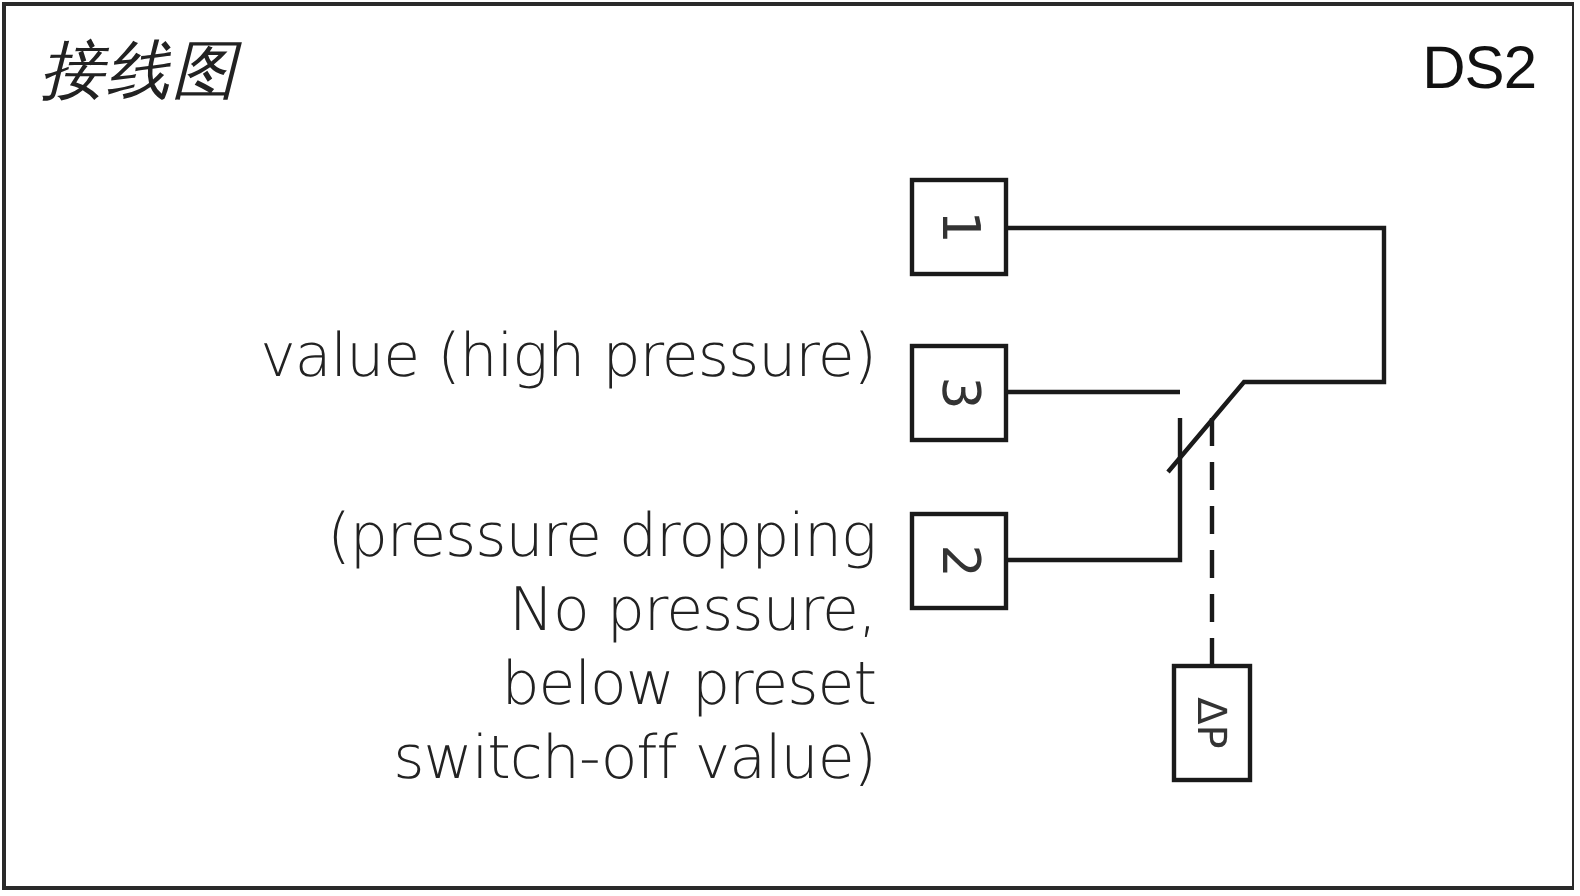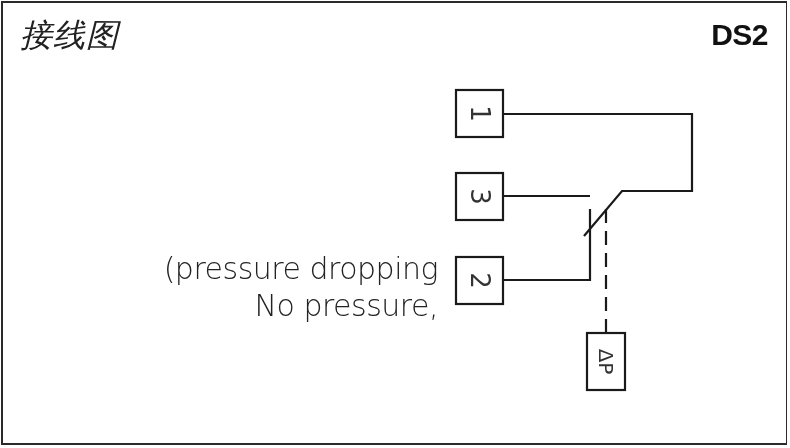--- a/index.html
+++ b/index.html
@@ -1,40 +1,43 @@
 <!DOCTYPE html>
 <html><head>
   <meta charset="utf-8">
   <style>
     html, body { margin: 0; padding: 0; background: #ffffff; }
     body { width: 790px; height: 448px; position: relative; overflow: hidden; font-family: "DejaVu Sans", sans-serif; }
     .frame { position: absolute; left: 1px; top: 1px; width: 786px; height: 444px; border: 2px solid #2a2a2a; border-right-width: 1px; box-sizing: border-box; background: #fff; }
     .title { position: absolute; left: 20px; top: 14px; font-size: 32px; color: #222; letter-spacing: 1px; font-style: italic; }
-    .code { position: absolute; right: 22px; top: 18px; font-family: "Liberation Sans", sans-serif; font-weight: bold; font-size: 30px; color: #111; letter-spacing: -0.5px; }
+    .code { position: absolute; right: 22px; top: 18px; font-family: "Liberation Sans", sans-serif; font-weight: normal; font-size: 30px; color: #111; letter-spacing: -0.5px; }
     .label { position: absolute; right: 352px; text-align: right; font-family: "DejaVu Sans", sans-serif; font-weight: 300; font-size: 30px; line-height: 37px; color: #222; white-space: nowrap; letter-spacing: -0.5px; }
     .label-hp { top: 160px; }
     .label-np { top: 250px; }
     svg.wiring { position: absolute; left: 0; top: 0; }
     .term-text { font-family: "DejaVu Sans", sans-serif; font-size: 26px; fill: #333; }
     .dp-text { font-family: "DejaVu Sans", sans-serif; font-size: 20px; fill: #333; }
   </style>
 </head>
 <body>
 
 <div class="frame"></div>
 
 <div class="title">接线图</div>
 <div class="code">DS2</div>
 
 <div class="label label-hp">
+  <div>value (high pressure)</div>
 </div>
 
 <div class="label label-np">
   <div>(pressure dropping</div>
   <div>No pressure,</div>
+  <div>below preset</div>
+  <div>switch-off value)</div>
 </div>
 
 <svg class="wiring" width="790" height="448" viewBox="0 0 790 448">
   <g stroke="#1a1a1a" stroke-width="2.2" fill="none">
 
     <rect x="456" y="90" width="47" height="47"></rect>
 
     <rect x="456" y="173" width="47" height="47"></rect>
 
     <rect x="456" y="257" width="47" height="47"></rect>

